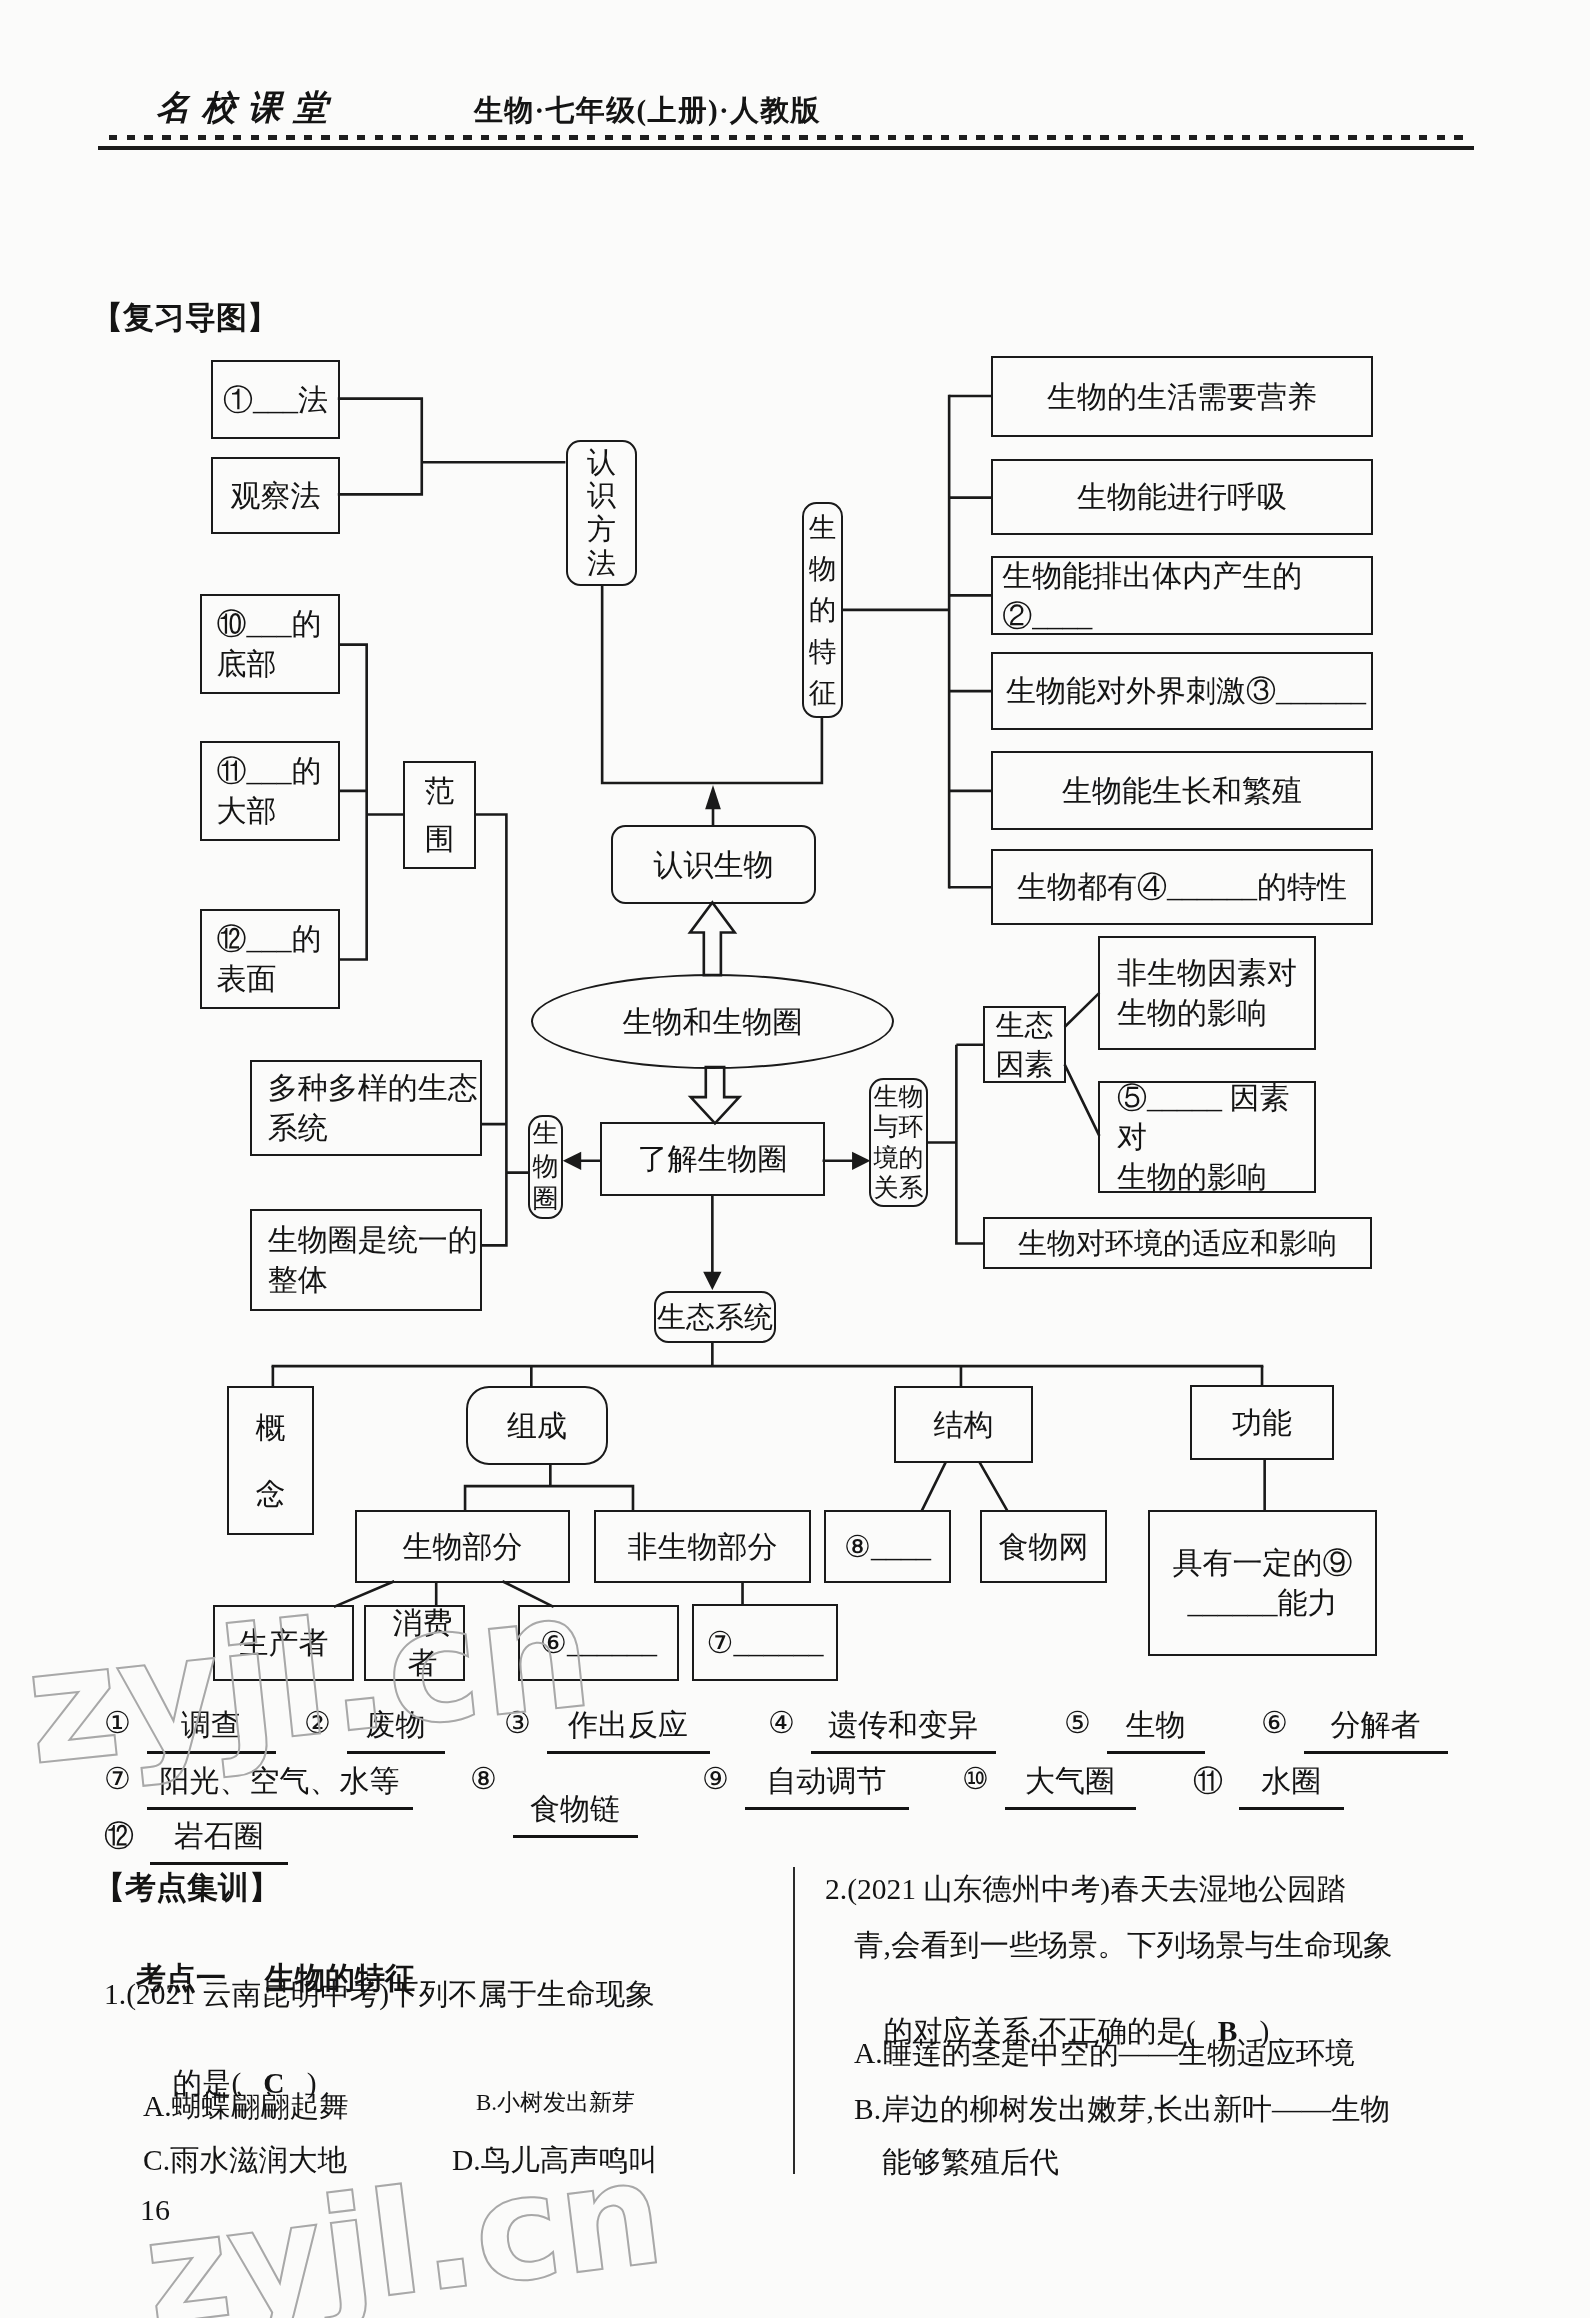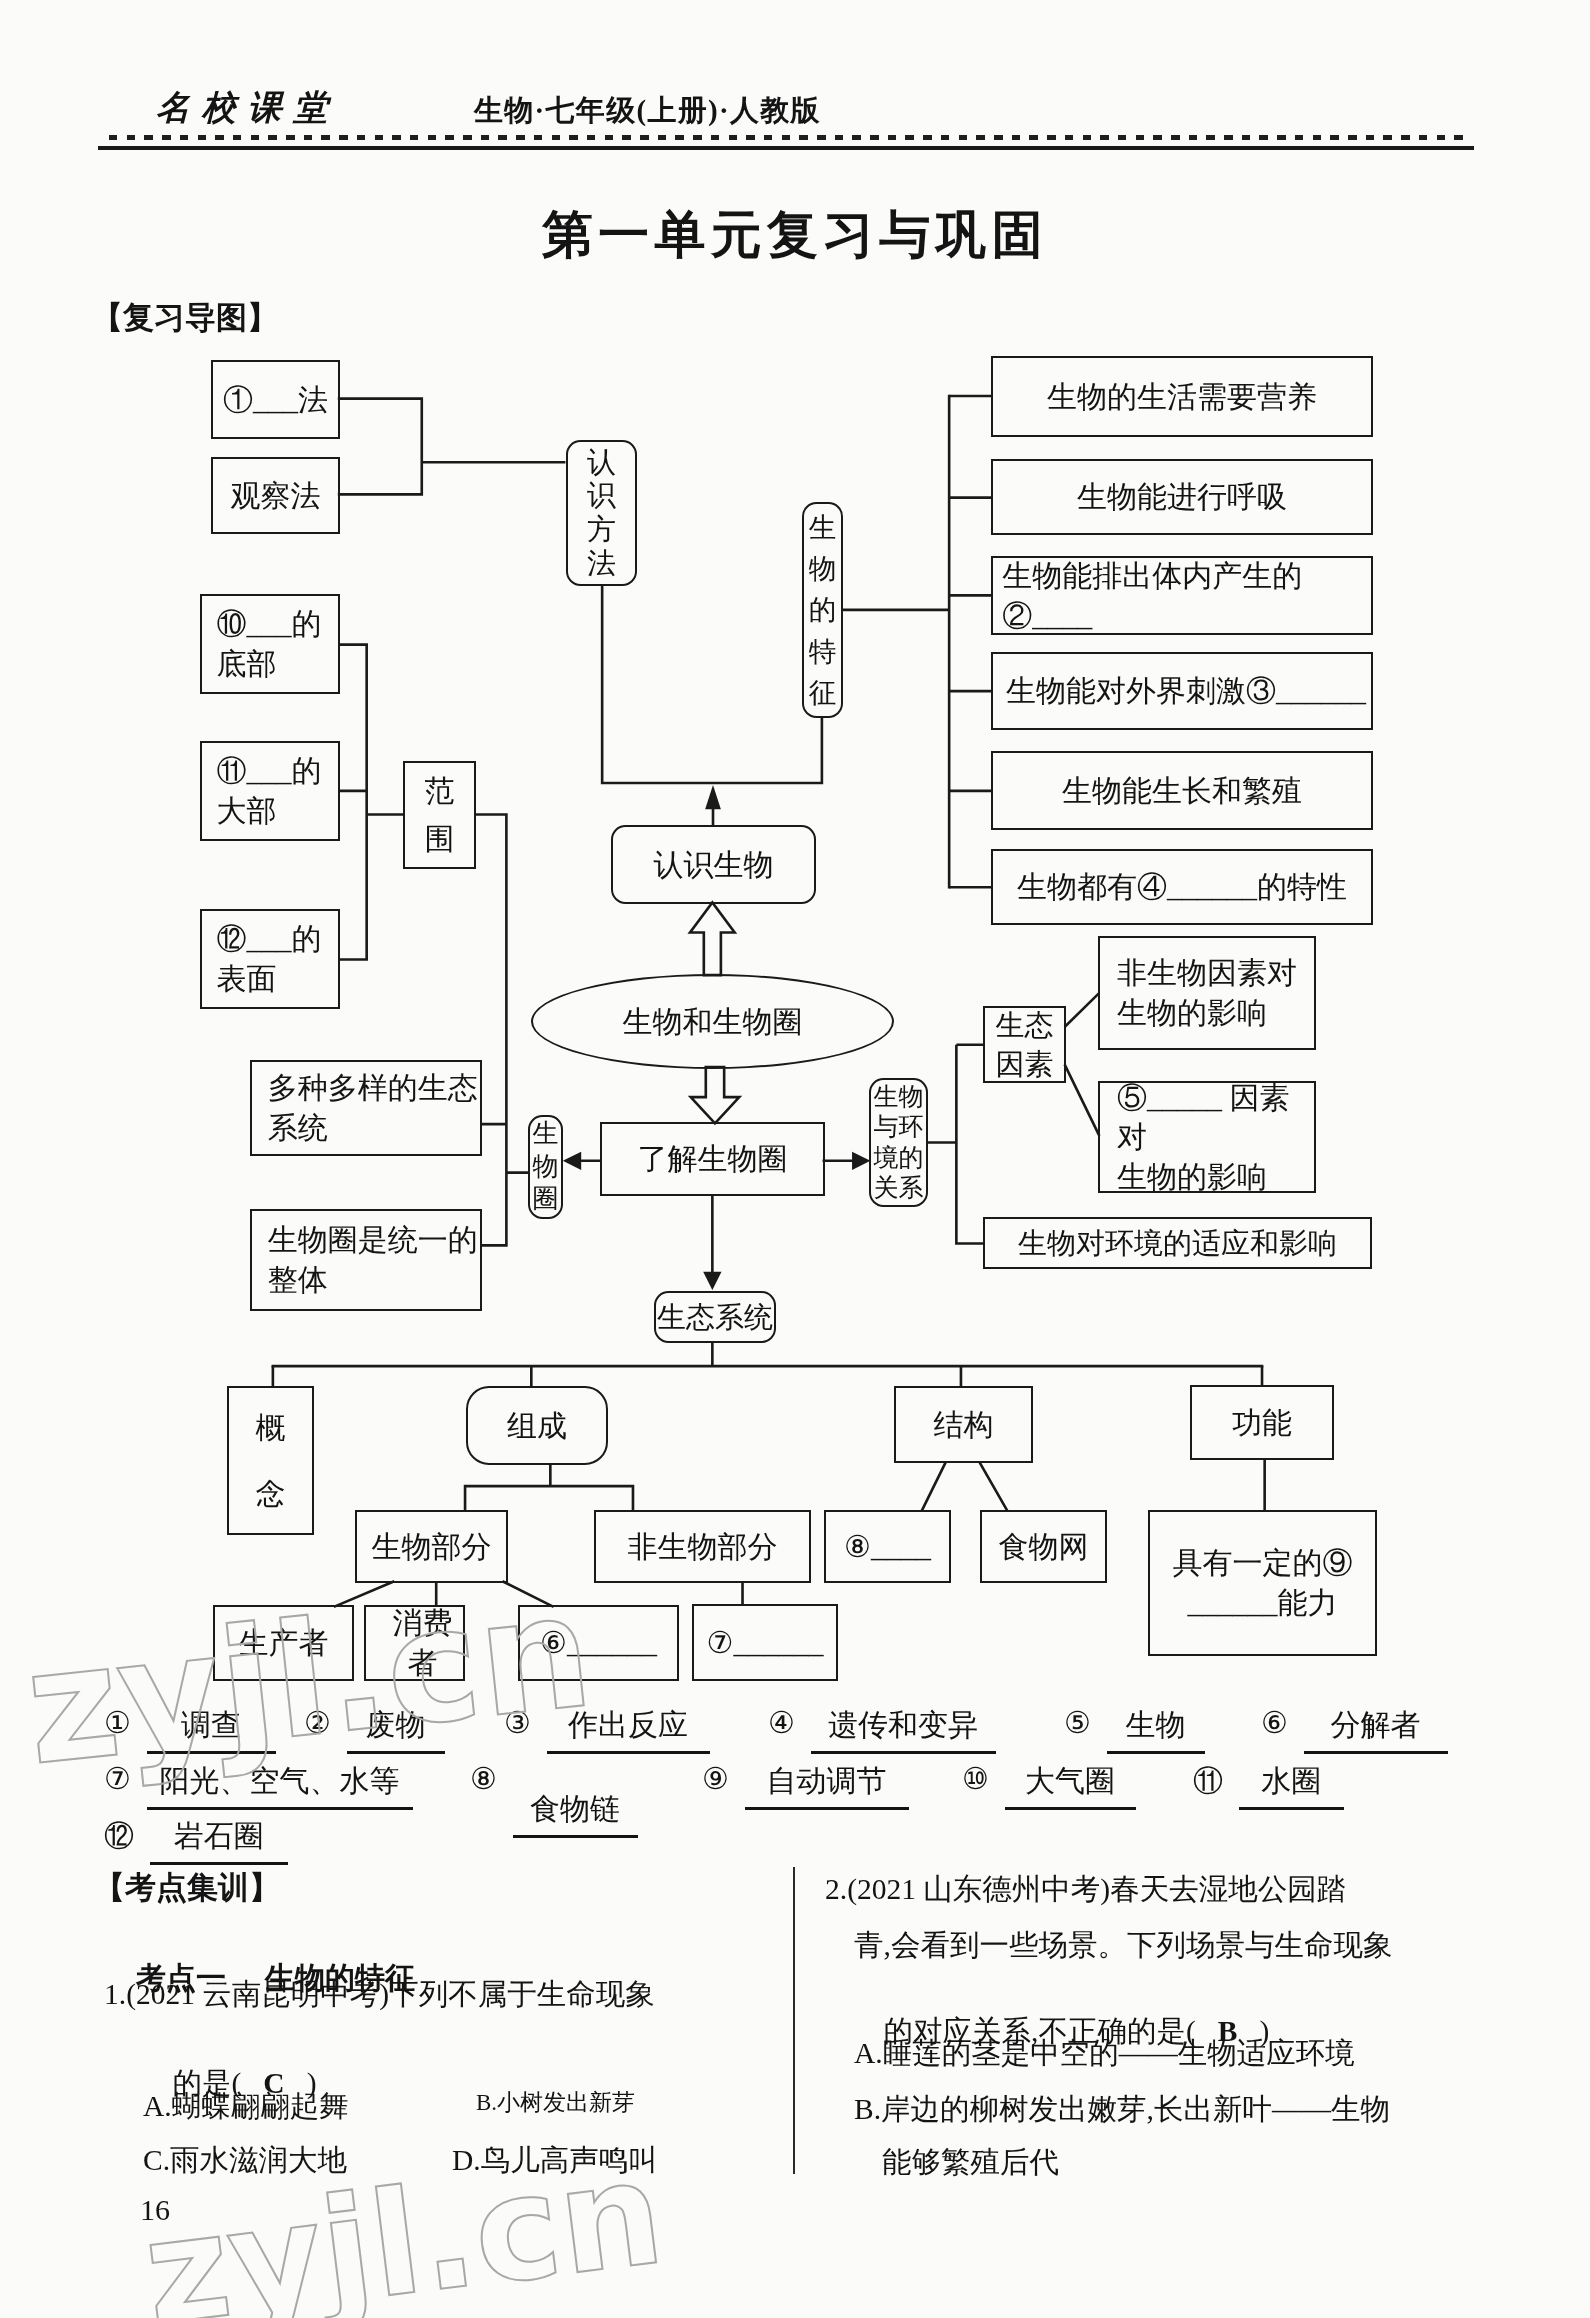--- a/index.html
+++ b/index.html
@@ -23,21 +23,20 @@
 </head>
 <body>
 
 <div id="page">
 
   <div class="lab" style="left:156px;top:85px;font-size:34px;font-weight:700;font-style:italic;letter-spacing:11.8px;">名校课堂</div>
   <div class="lab" style="left:474px;top:91px;font-size:29px;font-weight:700;letter-spacing:1.3px;">生物·七年级(上册)·人教版</div>
   <div class="abs" style="left:109px;top:135px;width:1355px;height:4.6px;background:repeating-linear-gradient(90deg,#1e1e1e 0 8.5px,transparent 8.5px 17.7px);"></div>
   <div class="abs" style="left:98px;top:146px;width:1376px;height:3.9px;background:#1a1a1a;"></div>
 
-  <div class="lab" style="left:0;top:201px;width:1590px;text-align:center;font-size:51px;font-weight:900;letter-spacing:5.2px;white-space:normal;">第一单元复习与巩固</div>
 
   <div class="lab" style="left:92px;top:297px;font-size:31px;font-weight:900;">【复习导图】</div>
 
   <svg width="1590" height="2319" viewBox="0 0 2424 3534">
     <g stroke="#1a1a1a" stroke-width="4" fill="none">
       <path d="M515 607H645M515 753H645M643 605V755M643 704H862"></path>
       <path d="M918 892V1193M916 1193H1253M1253 1093V1195"></path>
       <path d="M1087 1230V1259"></path>
       <path d="M1283 929H1447M1447 601V1354"></path>
       <path d="M1447 603H1511M1447 758H1511M1447 907H1511M1447 1053H1511M1447 1205H1511M1447 1352H1511"></path>
@@ -106,21 +105,21 @@
 生物的影响</div>
   <div class="box" style="left:983px;top:1217px;width:389px;height:52px;font-size:29px;">生物对环境的适应和影响</div>
 
   <div class="box rd" style="left:654px;top:1291px;width:122px;height:52px;font-size:29px;">生态系统</div>
 
   <div class="box" style="left:227px;top:1386px;width:87px;height:149px;padding:0 26px;line-height:2.2;">概念</div>
   <div class="box" style="left:466px;top:1386px;width:142px;height:79px;border-radius:23px;">组成</div>
   <div class="box" style="left:894px;top:1386px;width:139px;height:77px;">结构</div>
   <div class="box" style="left:1190px;top:1385px;width:144px;height:75px;">功能</div>
 
-  <div class="box" style="left:355px;top:1510px;width:153px;height:73px;">生物部分</div>
+  <div class="box" style="left:355px;top:1510px;width:215px;height:73px;">生物部分</div>
   <div class="box" style="left:594px;top:1510px;width:217px;height:73px;">非生物部分</div>
 
   <div class="box" style="left:213px;top:1605px;width:141px;height:76px;">生产者</div>
   <div class="box" style="left:364px;top:1605px;width:101px;height:76px;padding-left:16px;">消费者</div>
   <div class="box" style="left:518px;top:1605px;width:161px;height:76px;">⑥______</div>
   <div class="box" style="left:692px;top:1604px;width:146px;height:77px;">⑦______</div>
   <div class="box" style="left:824px;top:1510px;width:127px;height:73px;text-align:right;">⑧____</div>
   <div class="box" style="left:980px;top:1510px;width:127px;height:73px;">食物网</div>
   <div class="box" style="left:1148px;top:1510px;width:229px;height:146px;">具有一定的⑨
 ______能力</div>

